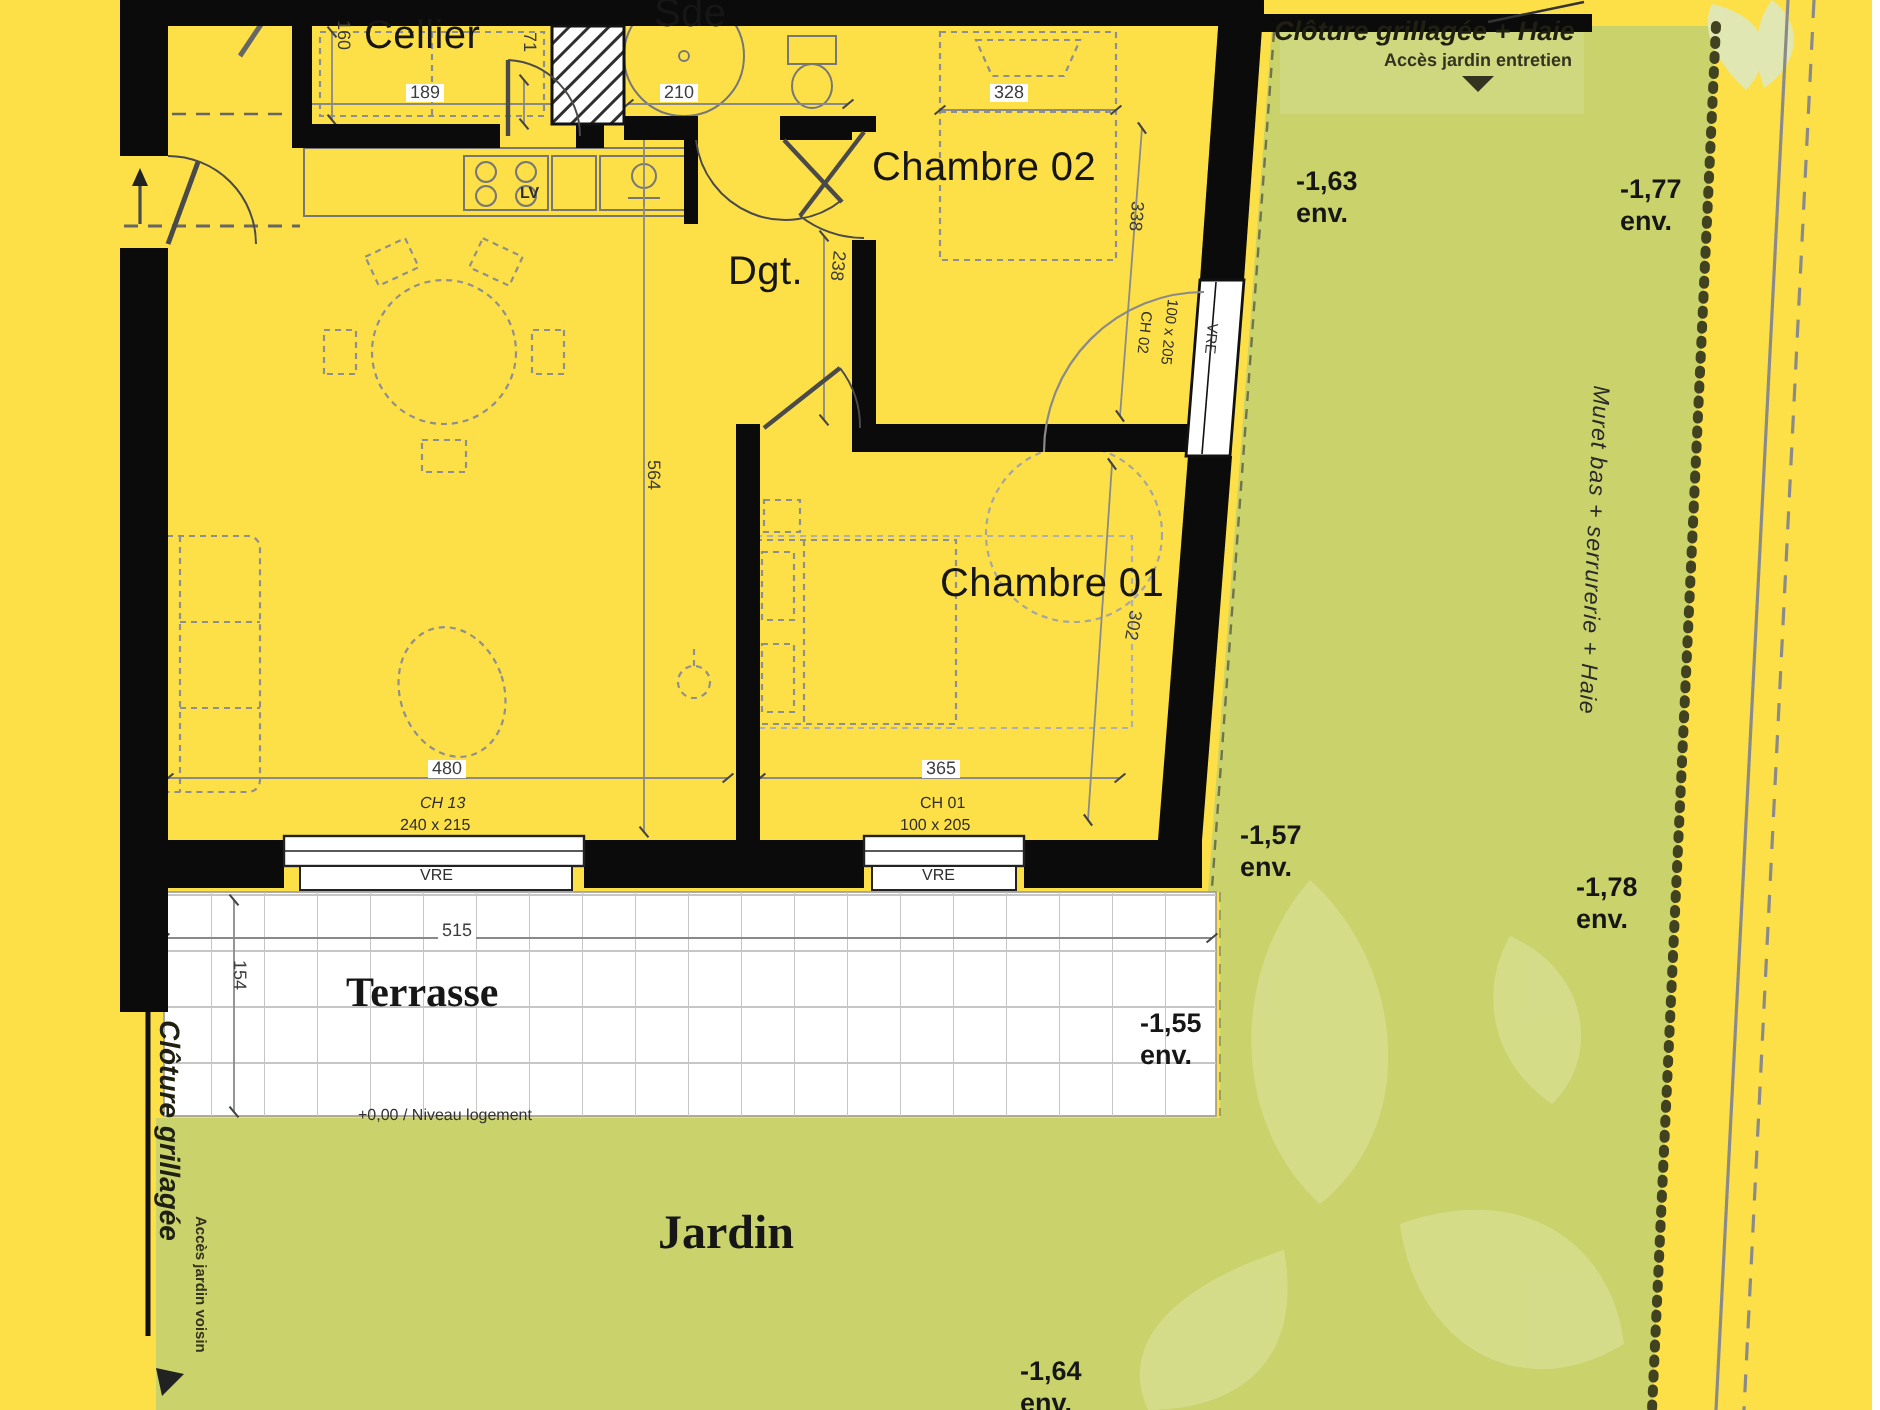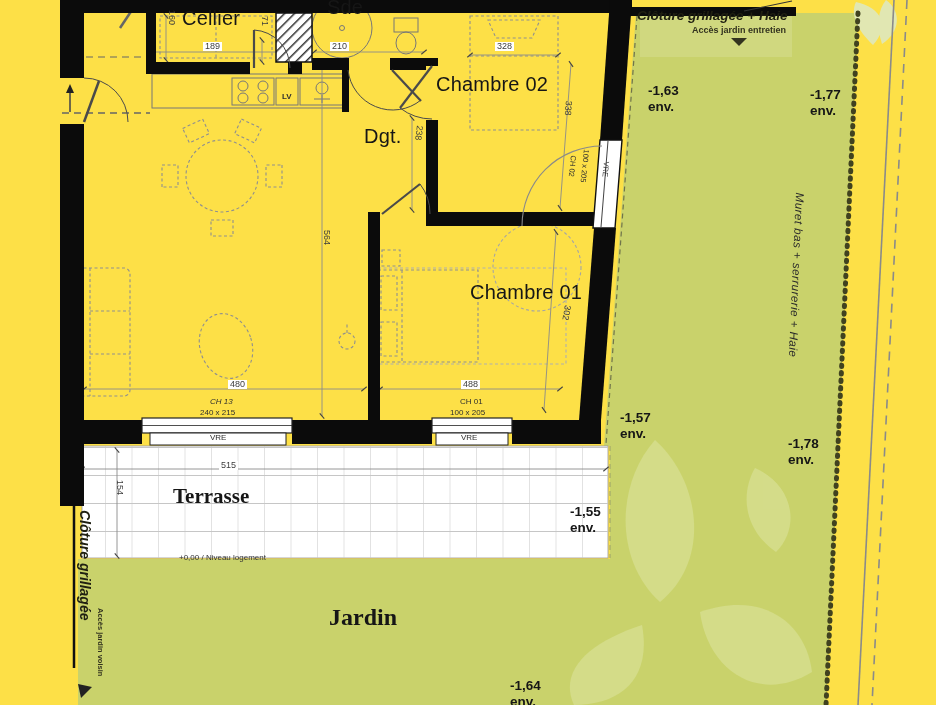--- a/index.html
+++ b/index.html
@@ -267,42 +267,42 @@
       <div>env.</div>
     </div>
 <div class="t lvl" style="left:510px;top:678px;">
       <div>-1,64</div>
       <div>env.</div>
     </div>
 
 <div class="t dim dimbg" style="left:203px;top:42px;">189</div>
 <div class="t dim dimbg" style="left:330px;top:42px;">210</div>
 <div class="t dim dimbg" style="left:495px;top:42px;">328</div>
-<div class="t dim dimbg" style="left:228px;top:380px;">480</div>
-<div class="t dim dimbg" style="left:461px;top:380px;">488</div>
+<div class="t dim dimbg" style="left:214px;top:380px;">480</div>
+<div class="t dim dimbg" style="left:461px;top:380px;">365</div>
 <div class="t dim dimbg" style="left:219px;top:461px;">515</div>
 
 <div class="t dim rot" style="left:176px;top:10px;">160</div>
 <div class="t dim rot" style="left:269px;top:16px;">71</div>
 <div class="t dim" style="left:573px;top:101px;transform-origin:0 0;transform:rotate(95deg);">338</div>
 <div class="t dim" style="left:424px;top:126px;transform-origin:0 0;transform:rotate(97deg);">238</div>
 <div class="t dim rot" style="left:331px;top:230px;">564</div>
 <div class="t dim" style="left:572px;top:306px;transform-origin:0 0;transform:rotate(100deg);">302</div>
 <div class="t dim rot" style="left:124px;top:480px;">154</div>
 
 <div class="t tag" style="left:210px;top:398px;font-style:italic;">CH 13</div>
 <div class="t tag" style="left:200px;top:409px;">240 x 215</div>
 <div class="t tag" style="left:460px;top:398px;">CH 01</div>
 <div class="t tag" style="left:450px;top:409px;">100 x 205</div>
 <div class="t tag" style="left:210px;top:434px;">VRE</div>
 <div class="t tag" style="left:461px;top:434px;">VRE</div>
 <div class="t tag" style="left:577px;top:156px;transform-origin:0 0;transform:rotate(96deg);font-size:7.5px;">CH 02</div>
 <div class="t tag" style="left:590px;top:150px;transform-origin:0 0;transform:rotate(96deg);font-size:7.5px;">100 x 205</div>
 <div class="t tag" style="left:610px;top:162px;transform-origin:0 0;transform:rotate(96deg);font-size:7.5px;">VRE</div>
-<div class="t tag" style="left:282px;top:93px;font-weight:bold;">LV</div>
+<div class="t tag" style="left:260px;top:93px;font-weight:bold;">LV</div>
 
 <div class="t fence" style="left:637px;top:9px;font-size:13.5px;">Clôture grillagée + Haie</div>
 <div class="t small-ann" style="left:692px;top:26px;">Accès jardin entretien</div>
 <div class="t fence rot" style="left:92px;top:510px;font-size:14px;">Clôture grillagée</div>
 <div class="t rot" style="left:104px;top:608px;font-size:7.5px;font-weight:bold;color:#33331f;">Accès jardin voisin</div>
 <div class="t" style="left:806px;top:193px;transform-origin:0 0;transform:rotate(92.5deg);font-size:11.5px;font-style:italic;color:#2a2a2a;letter-spacing:.5px;">Muret bas + serrurerie + Haie</div>
 
 </div>
 
 </body></html>

